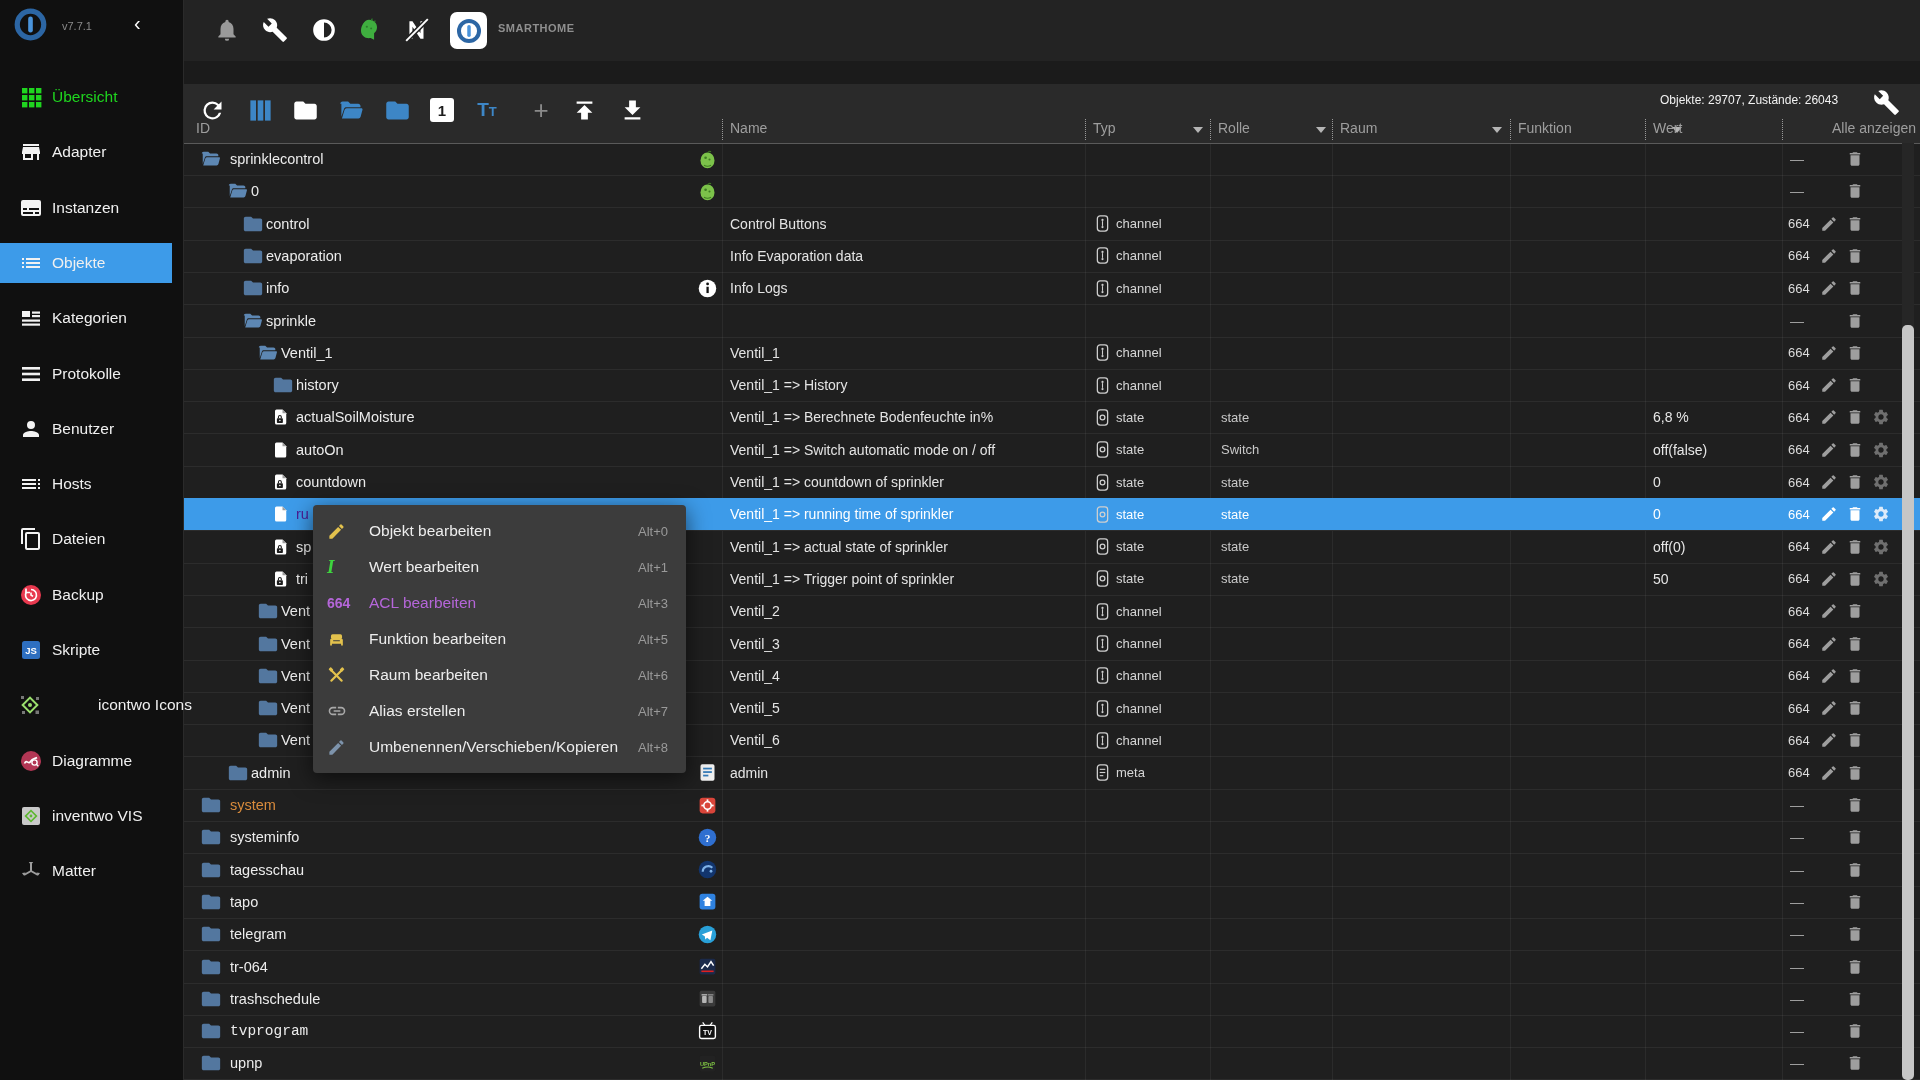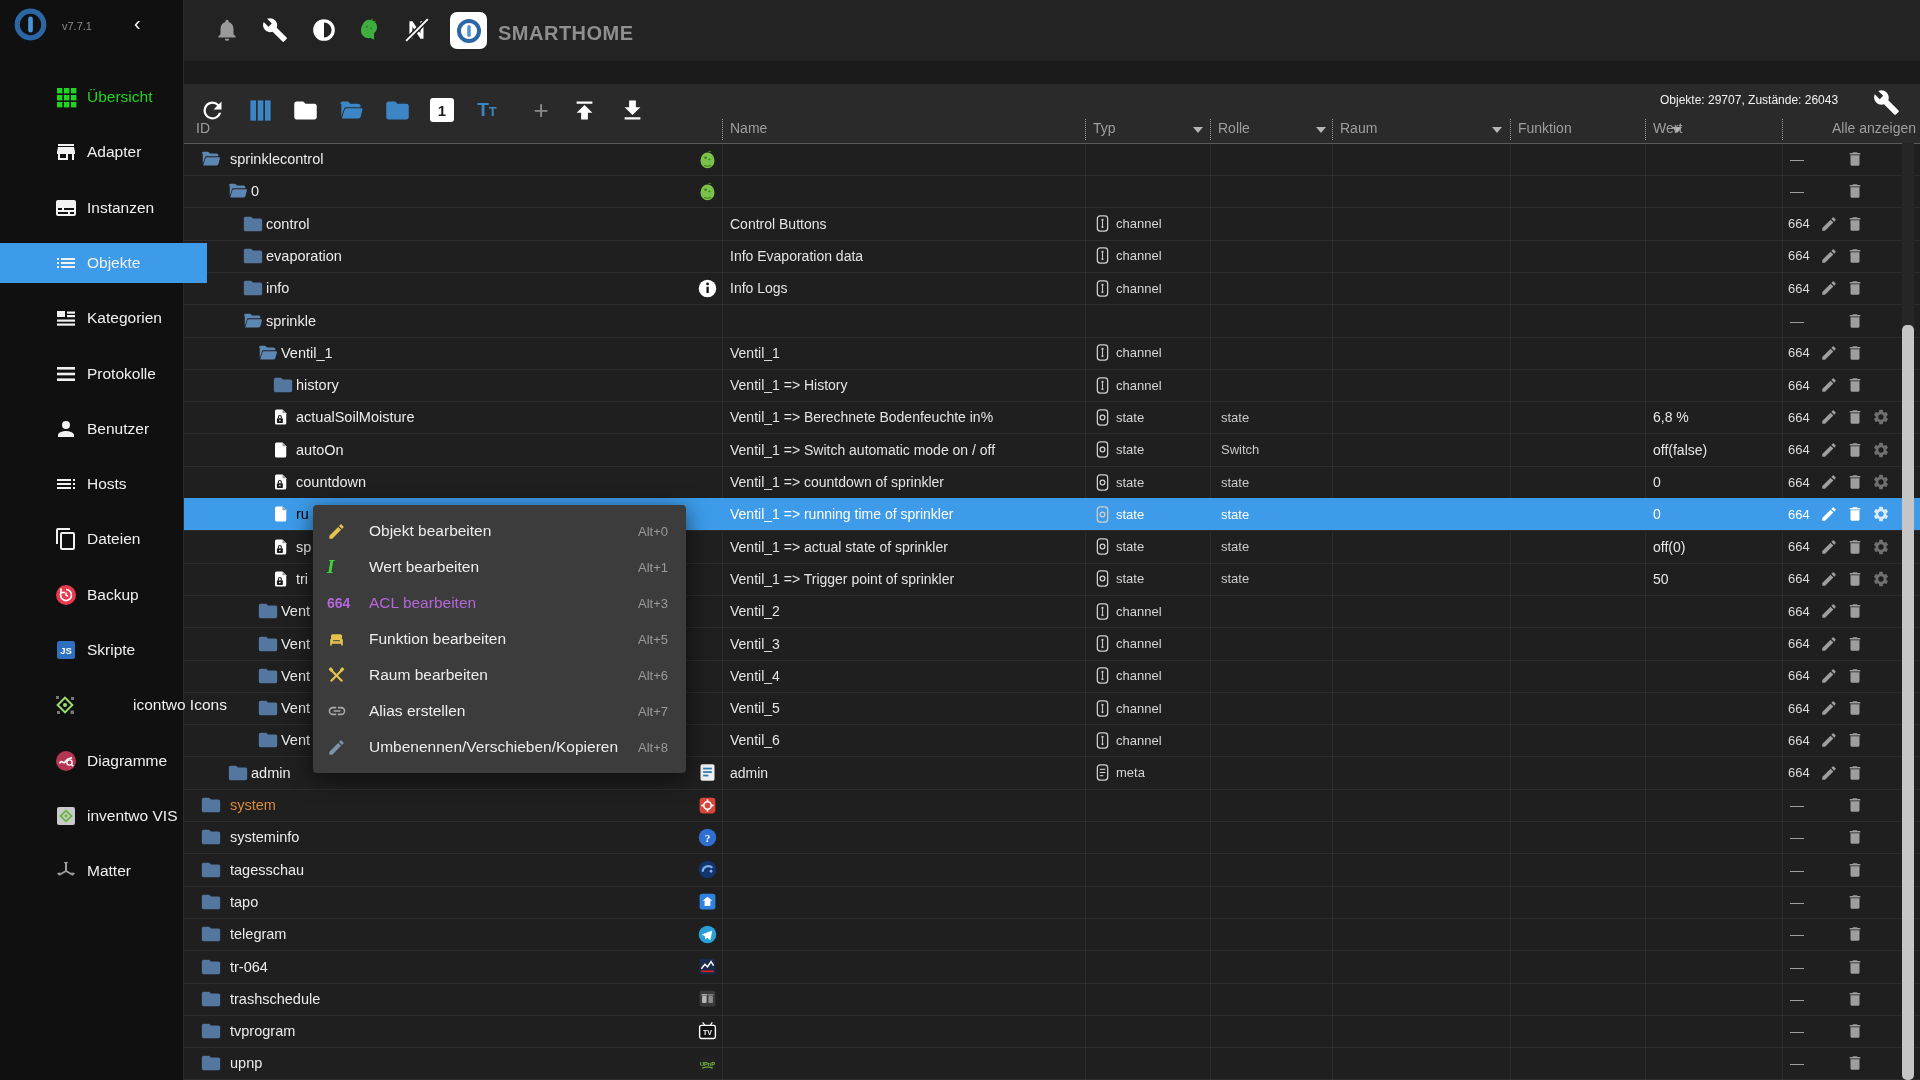--- a/index.html
+++ b/index.html
@@ -6,21 +6,21 @@
   #screen{position:relative;width:1920px;height:1080px;overflow:hidden;background:#1f1f1f;
           font-family:"Liberation Sans",sans-serif;color:#e6e6e6;}
   .abs{position:absolute;}
   
   #topbar{left:0;top:0;width:1920px;height:61px;background:#232323;z-index:5;}
   #gapstrip{left:183px;top:61px;width:1737px;height:23px;background:#1b1b1b;z-index:4;}
   #toolbarpanel{left:183px;top:84px;width:1737px;height:59px;background:#2a2a2a;z-index:4;
                 border-bottom:1px solid #5a5a5a;}
   
   #sidebar{left:0;top:0;width:183px;height:1080px;background:#101010;z-index:10;border-right:1px solid #2a2a2a;}
-  .navitem{position:absolute;left:0;width:172px;height:40px;display:flex;align-items:center;cursor:pointer;padding-left:35px;}
+  .navitem{position:absolute;left:0;width:172px;height:40px;display:flex;align-items:center;cursor:pointer;}
   .navitem .nicon{margin-left:18px;width:26px;height:26px;display:flex;align-items:center;justify-content:center;}
   .navitem .nlabel{margin-left:8px;font-size:15.5px;font-weight:500;color:#f0f0f0;white-space:nowrap;}
   .navitem.active{background:#3d9be9;}
   
   #rowsarea{left:183px;top:143px;width:1737px;height:937px;background:#1f1f1f;z-index:3;}
   .trow{position:absolute;left:0;width:1737px;height:32px;border-bottom:1px solid #2c2c2c;}
   .trow.sel{background:#3d9be9;z-index:2;}
   .cell{position:absolute;top:0;height:32px;display:flex;align-items:center;white-space:nowrap;}
   .idtext{font-size:14.5px;color:#ececec;}
   .nametext{font-size:14px;color:#e4e4e4;}
@@ -94,21 +94,21 @@
             <line x1="2" y1="22" x2="22" y2="2" stroke="#ffffff" stroke-width="1.8"></line>
           </svg>
         </div>
       </div>
     <div class="abs" id="instance-chip" style="left:450px;top:12px;width:37px;height:37px;background:#fff;border-radius:7px;display:flex;align-items:center;justify-content:center;">
         <svg width="28" height="28" viewBox="0 0 24 24" xmlns="http://www.w3.org/2000/svg">
           <circle cx="12" cy="12" r="8.6" fill="none" stroke="#2c66a4" stroke-width="3.4"></circle>
           <rect x="10.5" y="6.8" width="3" height="10.4" rx="1.5" fill="#4a94dc"></rect>
         </svg>
       </div>
-    <div class="abs" style="left:498px;top:22px;font-size:20px;font-weight:bold;letter-spacing:0.5px;color:#8f8f8f;">SMARTHOME</div>
+    <div class="abs" style="left:498px;top:22px;font-size:11px;font-weight:bold;letter-spacing:0.5px;color:#8f8f8f;">SMARTHOME</div>
   </div>
 
   <div class="abs" id="gapstrip"></div>
   <div class="abs" id="toolbarpanel"></div>
   <div class="abs" id="toolbar-buttons" style="z-index:6;">
       <div class="tbicon" style="left: 198px;">
         <svg width="27" height="27" viewBox="0 0 24 24" xmlns="http://www.w3.org/2000/svg">
           <path fill="#ffffff" d="M17.65 6.35A7.96 7.96 0 0 0 12 4a8 8 0 1 0 7.73 10h-2.08A6 6 0 1 1 12 6c1.66 0 3.14.69 4.22 1.78L13 11h7V4l-2.35 2.35z"></path>
         </svg>
       </div>
@@ -519,21 +519,21 @@
           </svg>
         </div>
       </div>
       <div class="trow sel" style="top: 355.3px;">
         <div class="cell " style="left: 89px;">
           <svg width="18" height="18" viewBox="0 0 24 24" xmlns="http://www.w3.org/2000/svg">
             <path d="M6 2h8l5 5v13a2 2 0 0 1-2 2H6a2 2 0 0 1-2-2V4a2 2 0 0 1 2-2z" fill="#ffffff"></path>
             <path d="M14 2l5 5h-5V2z" fill="#9d9d9d"></path>
           </svg>
         </div>
-        <div class="cell idtext" style="left: 113px; color: #000000;">ru</div>
+        <div class="cell idtext" style="left: 113px; color: #4c1d95;">ru</div>
         <div class="cell nametext" style="left: 547px; color: rgb(255, 255, 255);">Ventil_1 =&gt; running time of sprinkler</div>
         <div class="cell " style="left: 910px;">
           <svg width="19" height="19" viewBox="0 0 24 24" xmlns="http://www.w3.org/2000/svg">
             <rect x="5.5" y="2.5" width="13" height="19" rx="3.5" fill="none" stroke="#cfcfcf" stroke-width="1.6"></rect>
             <circle cx="12" cy="12" r="3" fill="none" stroke="#cfcfcf" stroke-width="1.6"></circle>
           </svg>
           <span class="chiplabel" style="color: rgb(255, 255, 255);">state</span>
         </div>
         <div class="cell roletext" style="left: 1038px; color: rgb(255, 255, 255);">state</div>
         <div class="cell werttext" style="left: 1470px; color: rgb(255, 255, 255);">0</div>
@@ -962,21 +962,21 @@
             <path fill="#9e9e9e" d="M6 19c0 1.1.9 2 2 2h8c1.1 0 2-.9 2-2V7H6v12zM19 4h-3.5l-1-1h-5l-1 1H5v2h14V4z"></path>
           </svg>
         </div>
       </div>
       <div class="trow" style="top: 872.1px;">
         <div class="cell " style="left: 17px;">
           <svg width="22" height="22" viewBox="0 0 24 24" xmlns="http://www.w3.org/2000/svg">
             <path fill="#53779f" d="M10 4H4c-1.1 0-2 .9-2 2v12c0 1.1.9 2 2 2h16c1.1 0 2-.9 2-2V8c0-1.1-.9-2-2-2h-8l-2-2z"></path>
           </svg>
         </div>
-        <div class="cell idtext" style="left: 47px;">tvprogram</div>
+        <div class="cell idtext" style="left: 47px; font-family: Liberation Mono, monospace;">tvprogram</div>
         <div class="cell " style="left: 514px;">
           <svg width="21" height="21" viewBox="0 0 24 24" xmlns="http://www.w3.org/2000/svg">
             <rect x="3" y="5" width="18" height="15" rx="2" fill="#111" stroke="#fff" stroke-width="1.6"></rect>
             <line x1="9" y1="5" x2="6.5" y2="1.5" stroke="#fff" stroke-width="1.4"></line>
             <line x1="15" y1="5" x2="17.5" y2="1.5" stroke="#fff" stroke-width="1.4"></line>
             <text x="12" y="16" font-size="8" font-weight="bold" fill="#fff" text-anchor="middle" font-family="Liberation Sans,sans-serif">TV</text>
           </svg>
         </div>
         <div class="cell dash" style="left: 1607px;">—</div>
         <div class="cell " style="left: 1663px;">

